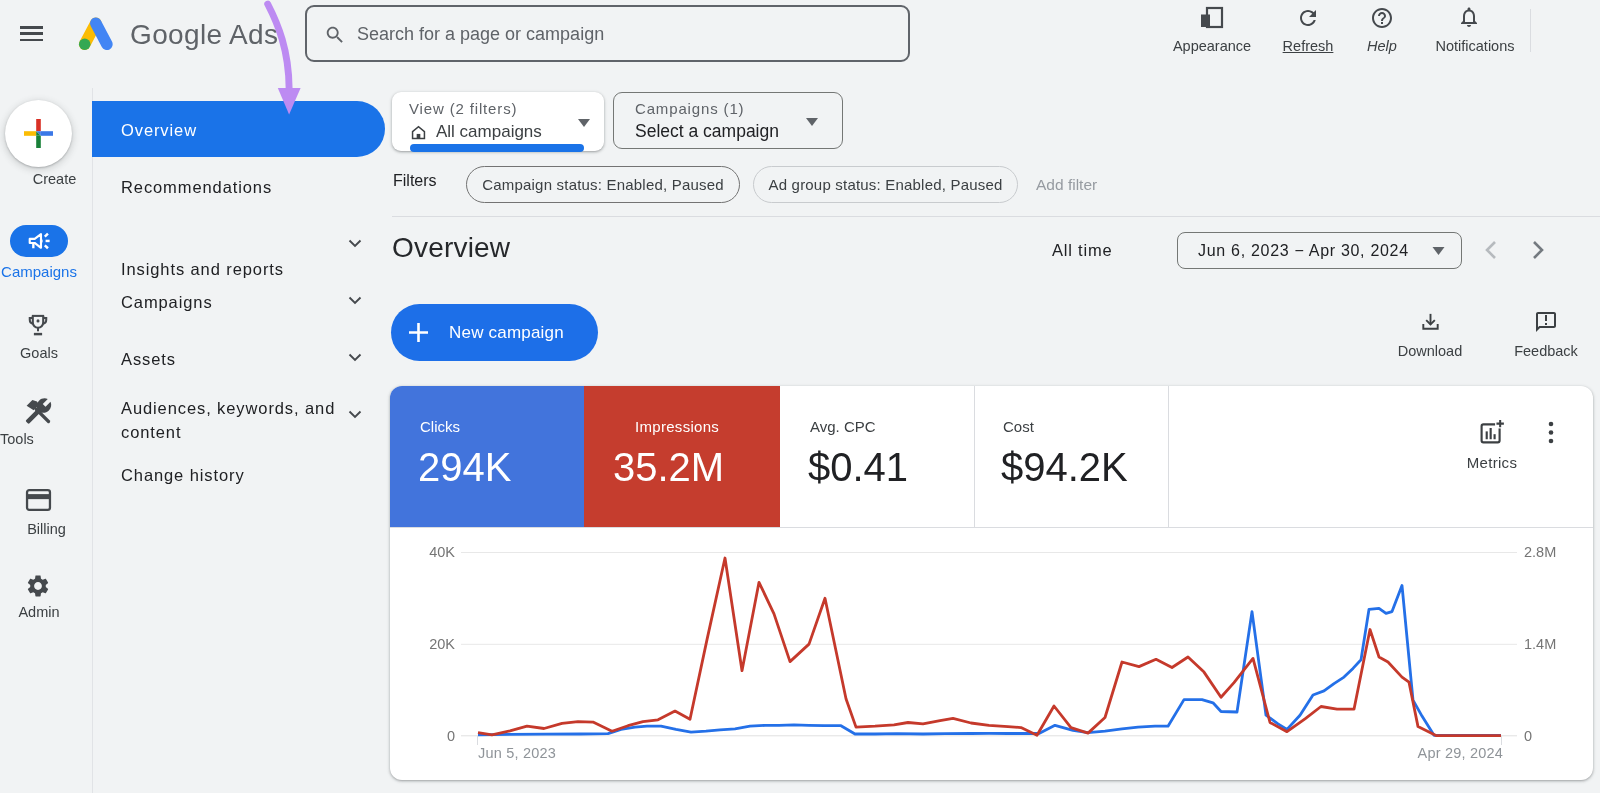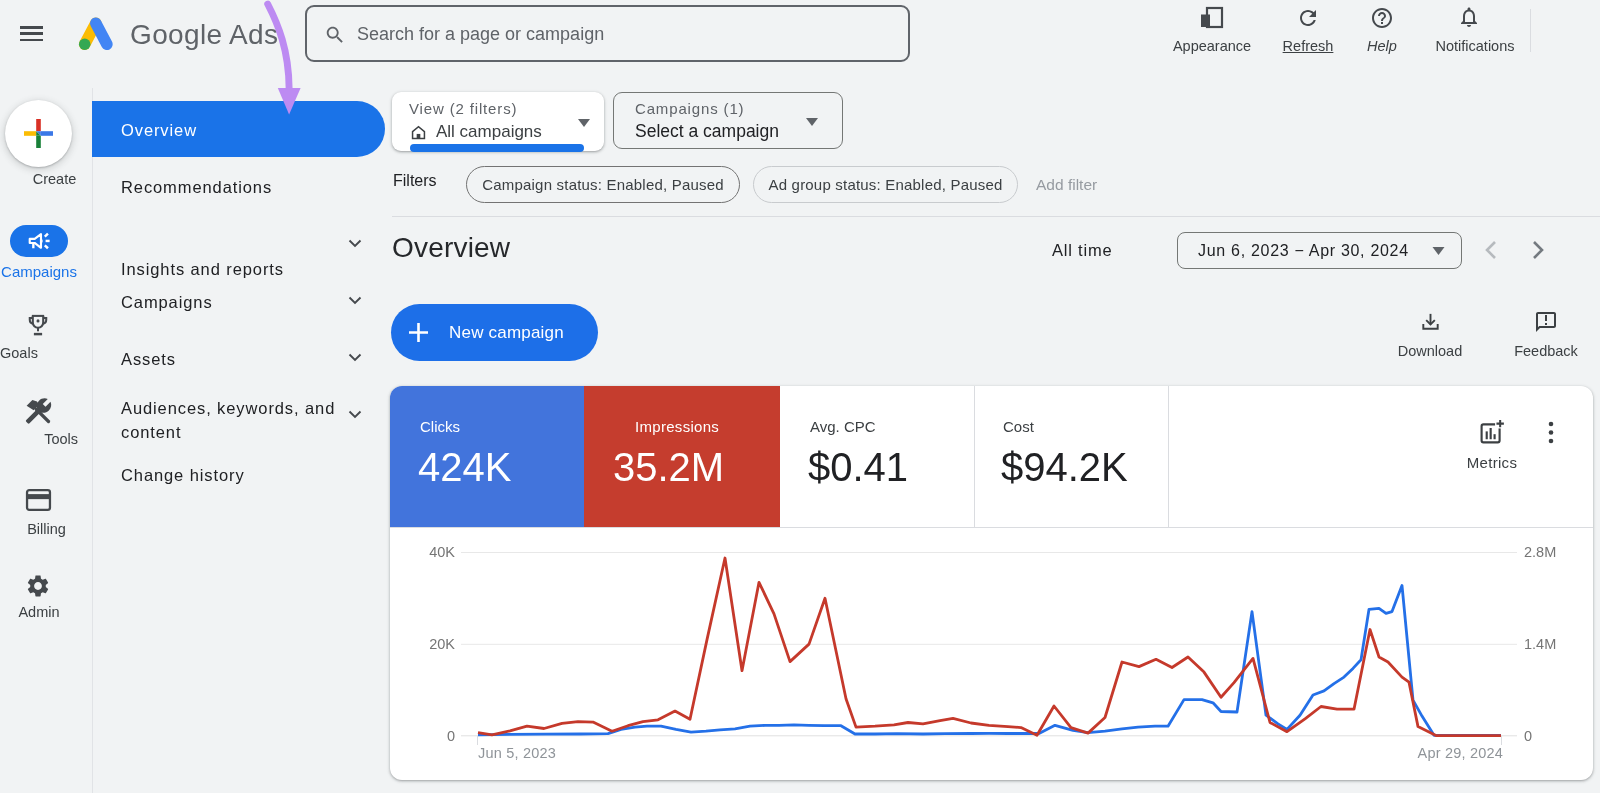--- a/index.html
+++ b/index.html
@@ -77,28 +77,28 @@
 
 <svg class="ab" style="left:25px;top:312px;" width="26" height="26" viewBox="0 0 24 24" fill="none" stroke="#45494d" stroke-width="1.9">
   <path d="M6.3 3.6 H17.7"></path>
   <path d="M7.2 3.6 V9.8 a4.8 4.8 0 0 0 9.6 0 V3.6"></path>
   <circle cx="12" cy="8.2" r="1.4" fill="#45494d" stroke="none"></circle>
   <path d="M7.2 5.6 H4.4 v1.6 a3.7 3.7 0 0 0 3.3 3.7"></path>
   <path d="M16.8 5.6 h2.8 v1.6 a3.7 3.7 0 0 1 -3.3 3.7"></path>
   <path d="M12 14.6 v3.2"></path>
   <path d="M8.2 20.4 h7.6" stroke-width="2.3"></path>
 </svg>
-<div class="ab" style="left:0px;top:345px;width:78px;font-size:14.5px;color:#3c4043;">Goals</div>
+<div class="ab" style="left:0px;top:345px;width:78px;text-align:center;font-size:14.5px;color:#3c4043;">Goals</div>
 
 <svg class="ab" style="left:23px;top:396px;" width="30" height="30" viewBox="0 0 24 24">
   <path d="M2.6 19.2 L11.4 10.4 C10.5 8.2 11 5.5 12.8 3.7 14.7 1.8 17.5 1.4 19.8 2.4 L15.8 6.4 18 8.6 22 4.6 C23.1 6.9 22.6 9.7 20.7 11.6 18.9 13.4 16.2 13.9 14 13 L5.2 21.8 C4.8 22.2 4.2 22.2 3.8 21.8 L2.6 20.6 C2.2 20.2 2.2 19.6 2.6 19.2 Z" fill="#45494d"></path>
   <path d="M10.6 10.6 L20.4 20.4" stroke="#45494d" stroke-width="2.6" stroke-linecap="round" fill="none"></path>
   <path d="M2.9 7.7 L7.5 3.1 L11.2 4.3 L12.8 7.1 L8.5 11.4 Z" fill="#45494d"></path>
 </svg>
-<div class="ab" style="left:0px;top:431px;width:78px;text-align:right;font-size:14.5px;color:#3c4043;">Tools</div>
+<div class="ab" style="left:0px;top:431px;width:78px;text-align:left;font-size:14.5px;color:#3c4043;">Tools</div>
 
 <svg class="ab" style="left:25px;top:488px;" width="27" height="24" viewBox="0 0 24 22" fill="none">
   <rect x="1.5" y="2" width="21" height="18" rx="2" stroke="#45494d" stroke-width="2.1"></rect>
   <rect x="1.5" y="5.6" width="21" height="4.6" fill="#45494d"></rect>
 </svg>
 <div class="ab" style="left:0px;top:521px;width:78px;text-align:center;font-size:14.5px;color:#3c4043;padding-left:15px;">Billing</div>
 
 <svg class="ab" style="left:25px;top:573px;" width="26" height="26" viewBox="0 0 24 24" fill="#45494d">
   <path d="M19.14 12.94c.04-.3.06-.61.06-.94 0-.32-.02-.64-.07-.94l2.03-1.58c.18-.14.23-.41.12-.61l-1.92-3.32c-.12-.22-.37-.29-.59-.22l-2.39.96c-.5-.38-1.03-.7-1.62-.94l-.36-2.54c-.04-.24-.24-.41-.48-.41h-3.84c-.24 0-.43.17-.47.41l-.36 2.54c-.59.24-1.13.57-1.62.94l-2.39-.96c-.22-.08-.47 0-.59.22L2.74 8.87c-.12.21-.08.47.12.61l2.03 1.58c-.05.3-.09.63-.09.94s.02.64.07.94l-2.03 1.58c-.18.14-.23.41-.12.61l1.92 3.32c.12.22.37.29.59.22l2.39-.96c.5.38 1.03.7 1.62.94l.36 2.54c.05.24.24.41.48.41h3.84c.24 0 .44-.17.47-.41l.36-2.54c.59-.24 1.13-.56 1.62-.94l2.39.96c.22.08.47 0 .59-.22l1.92-3.32c.12-.22.07-.47-.12-.61l-2.01-1.58zM12 15.6c-1.98 0-3.6-1.62-3.6-3.6s1.62-3.6 3.6-3.6 3.6 1.62 3.6 3.6-1.62 3.6-3.6 3.6z"></path>
 </svg>
@@ -189,21 +189,21 @@
 <div class="ab" style="left:1474px;top:343px;width:144px;text-align:center;font-size:14.5px;color:#3c4043;">Feedback</div>
 
 <div class="ab" style="left:390px;top:386px;width:1203px;height:394px;background:#fff;border-radius:12px;box-shadow:0 1px 2px rgba(60,64,67,.3),0 1px 3px 1px rgba(60,64,67,.15);"></div>
 <div class="ab" style="left:390px;top:386px;width:194px;height:141px;background:#4274dc;border-radius:12px 0 0 0;"></div>
 <div class="ab" style="left:584px;top:386px;width:196px;height:141px;background:#c53d2e;"></div>
 <div class="ab" style="left:974px;top:386px;width:1px;height:141px;background:#dadce0;"></div>
 <div class="ab" style="left:1168px;top:386px;width:1px;height:141px;background:#dadce0;"></div>
 <div class="ab" style="left:390px;top:527px;width:1203px;height:1px;background:#dadce0;"></div>
 
 <div class="ab" style="left:420px;top:418px;font-size:15px;font-weight:500;color:#fff;">Clicks</div>
-<div class="ab" style="left:418px;top:445px;font-size:40px;color:#fff;">424K</div>
+<div class="ab" style="left:418px;top:445px;font-size:40px;color:#fff;">294K</div>
 <div class="ab" style="left:635px;top:418px;font-size:15px;font-weight:500;letter-spacing:0.3px;color:#fff;">Impressions</div>
 <div class="ab" style="left:613px;top:445px;font-size:40px;color:#fff;">35.2M</div>
 <div class="ab" style="left:810px;top:418px;font-size:15px;font-weight:500;color:#3c4043;">Avg. CPC</div>
 <div class="ab" style="left:808px;top:445px;font-size:40px;color:#202124;">$0.41</div>
 <div class="ab" style="left:1003px;top:418px;font-size:15px;font-weight:500;color:#3c4043;">Cost</div>
 <div class="ab" style="left:1001px;top:445px;font-size:40px;color:#202124;">$94.2K</div>
 
 <svg class="ab" style="left:1478px;top:419px;" width="27" height="27" viewBox="0 0 24 24" fill="none">
   <rect x="3.2" y="4.8" width="16" height="16" rx="1.6" stroke="#3c4043" stroke-width="1.9"></rect>
   <rect x="15.2" y="0.4" width="8.8" height="8" fill="#ffffff"></rect>

